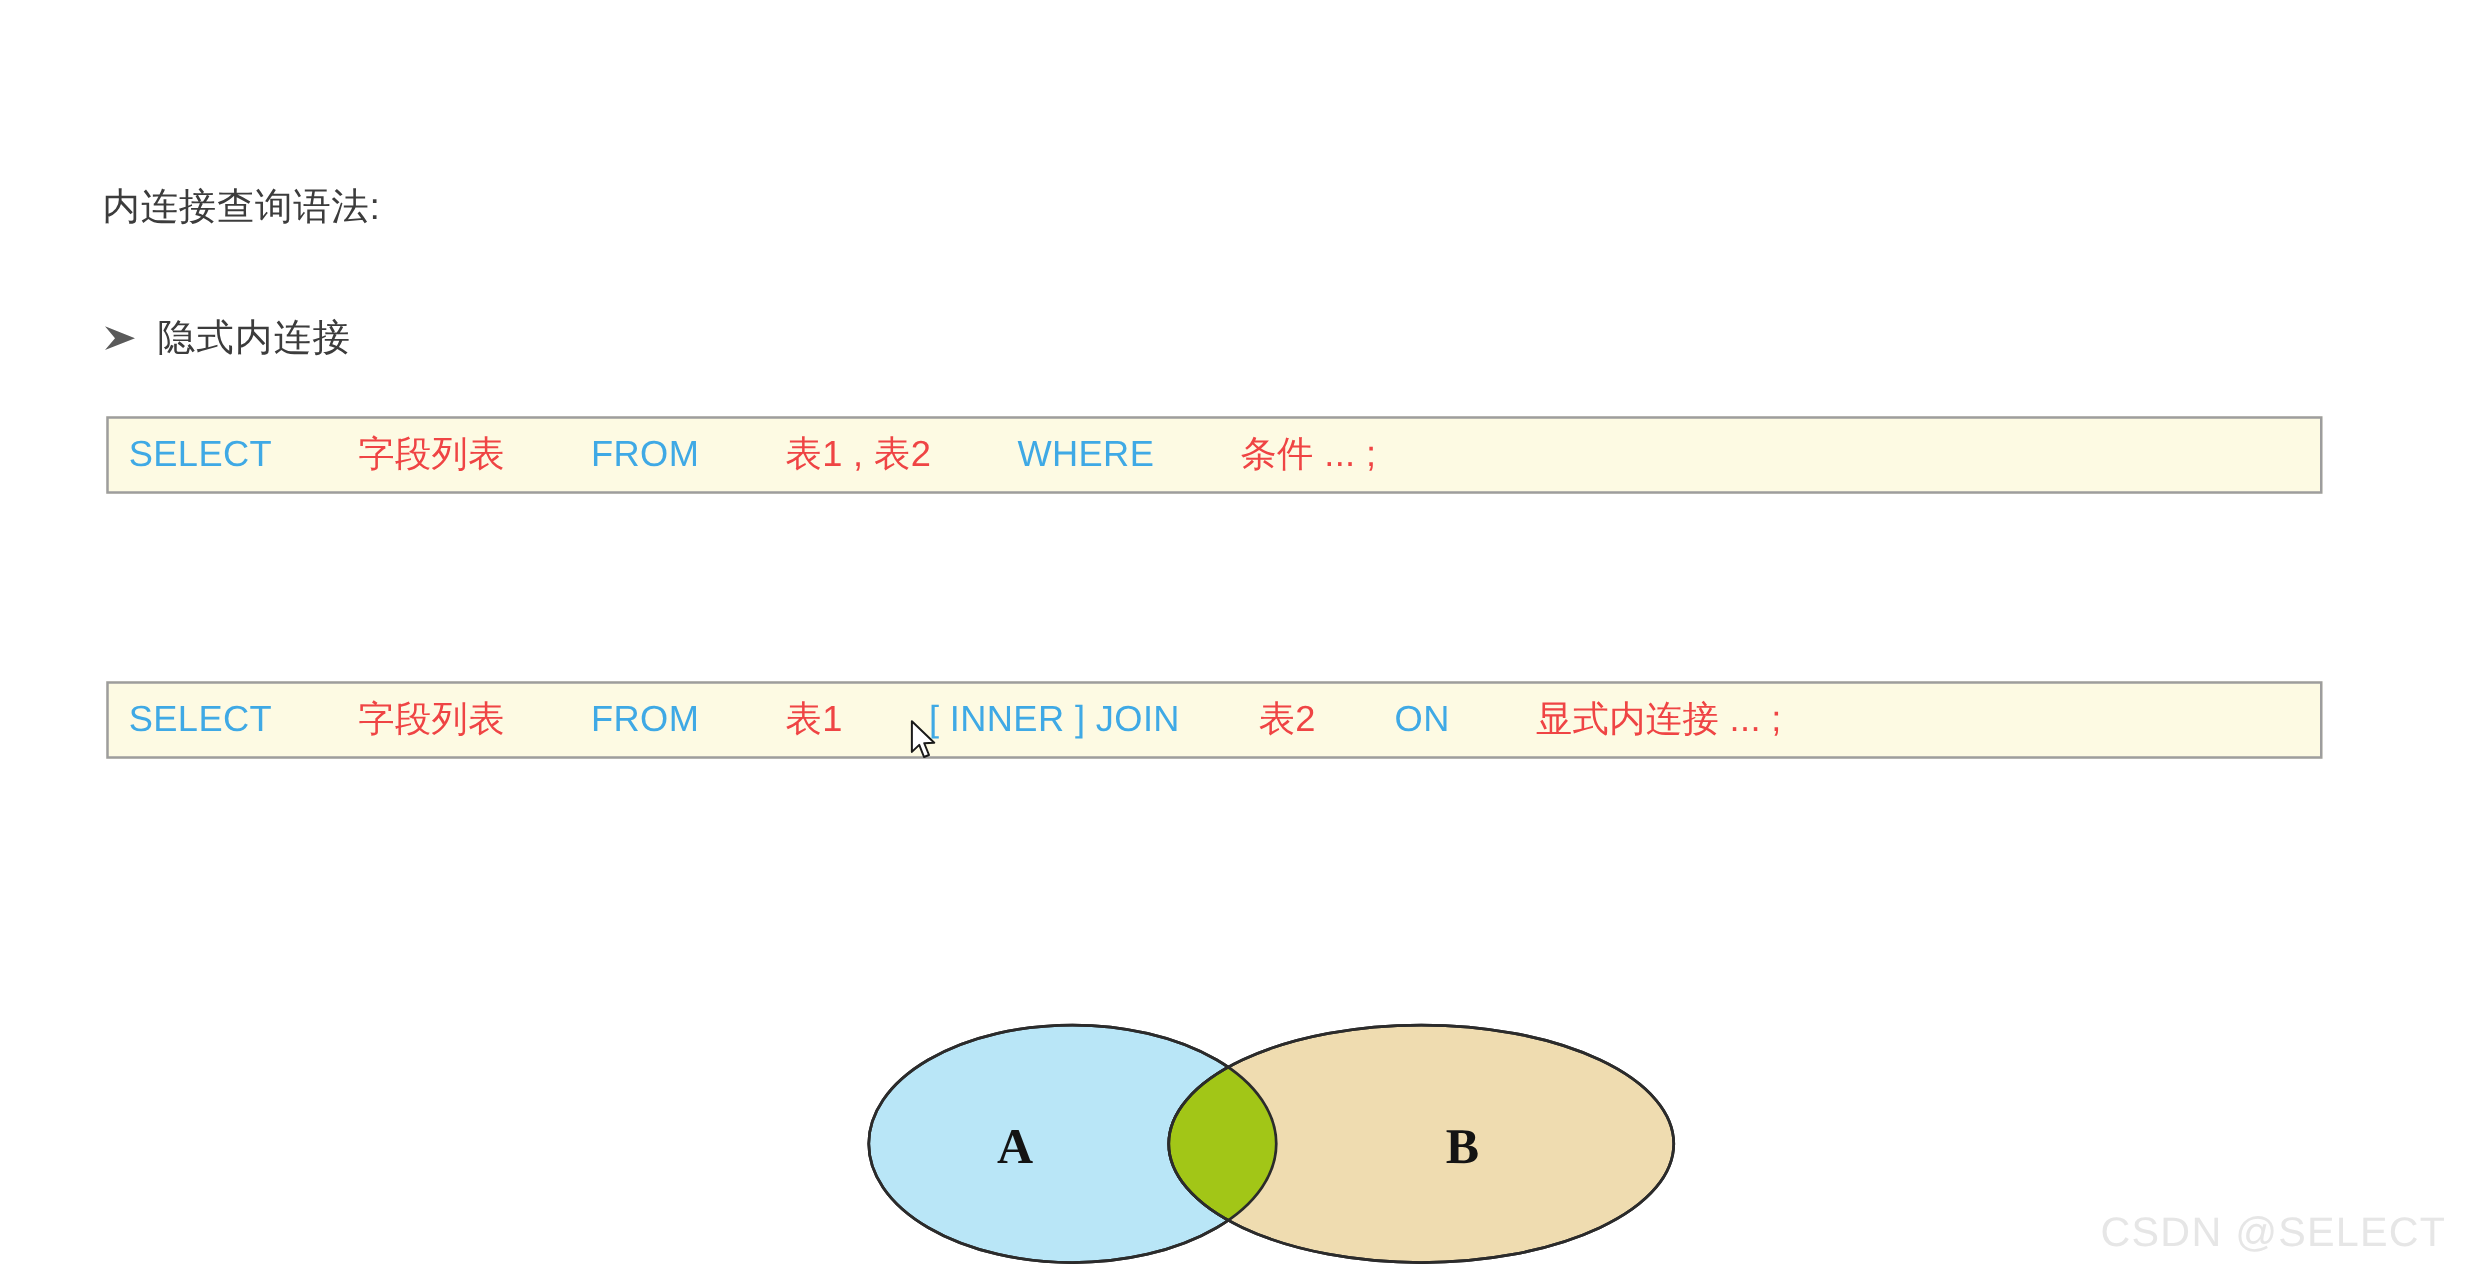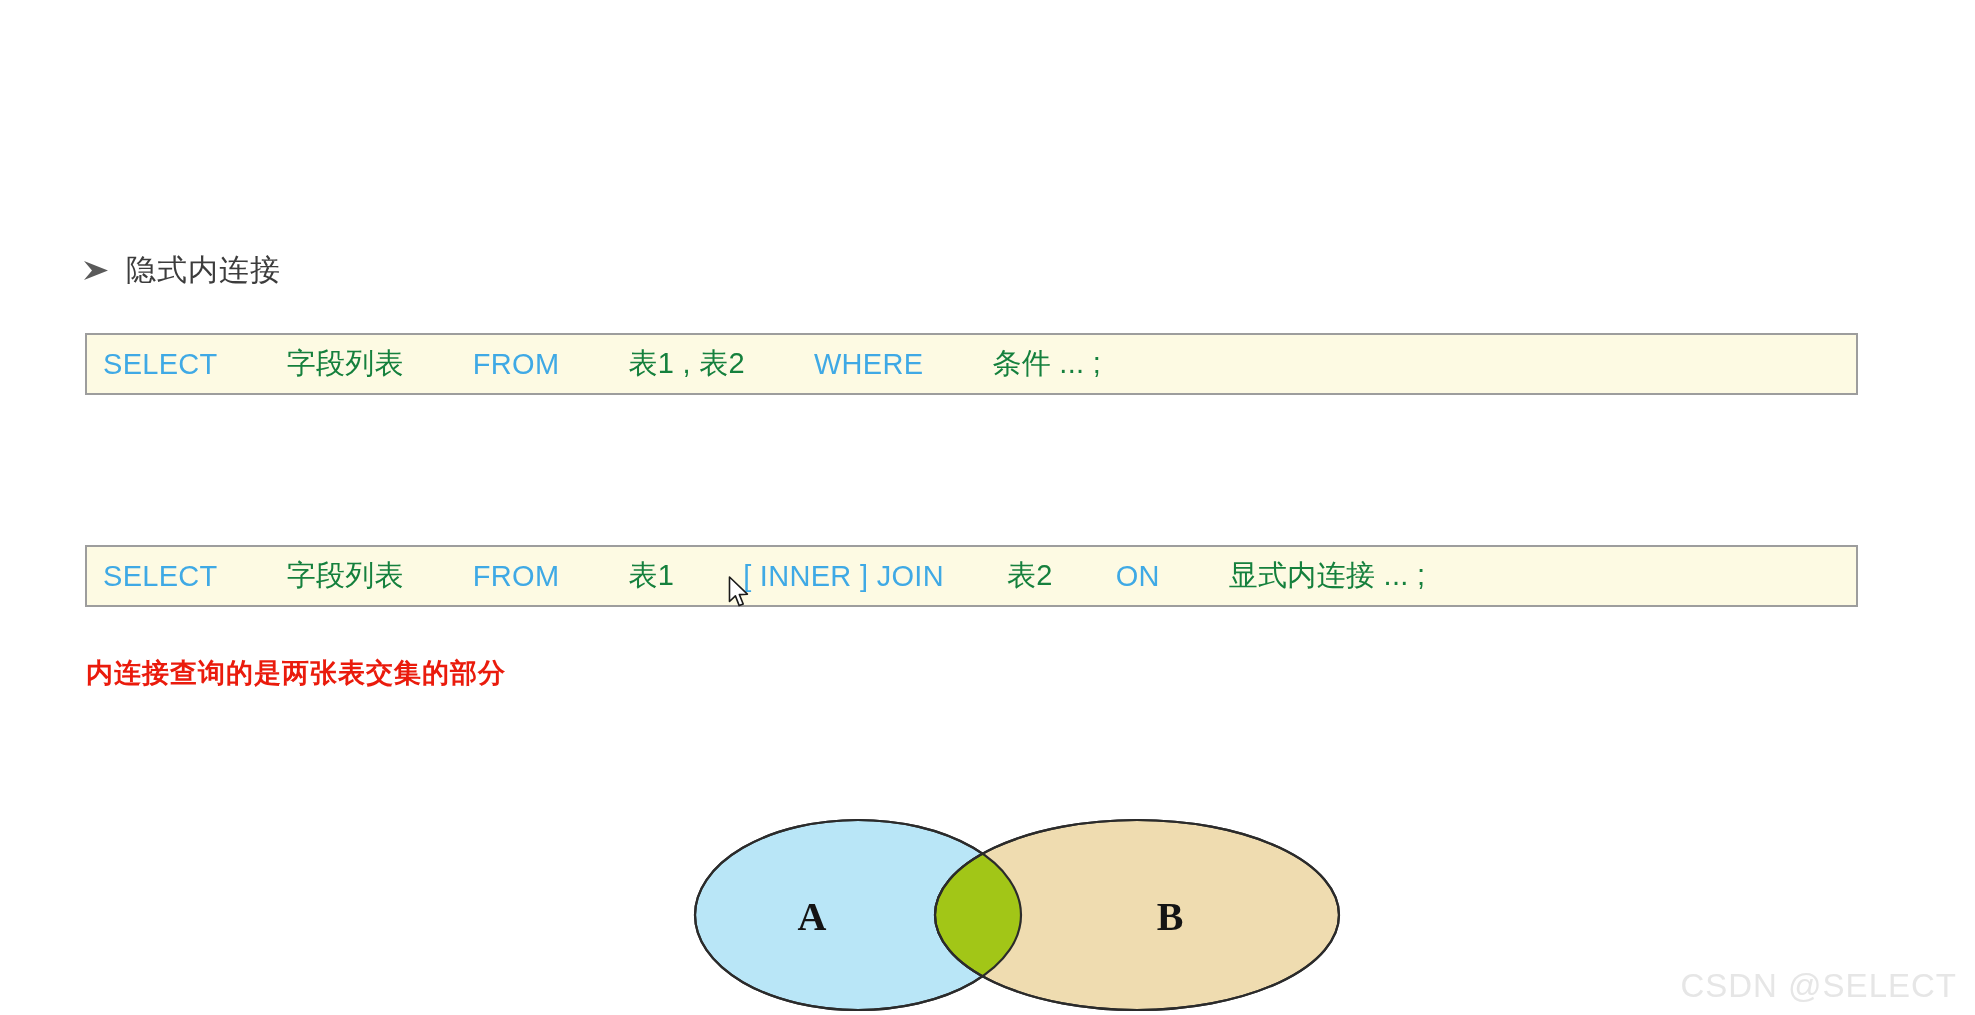--- a/index.html
+++ b/index.html
@@ -88,21 +88,21 @@
     align-items: center;
     padding-left: 16px;
     white-space: nowrap;
     gap: 28px;
   }
   .code-block.cb1 { top: 333px; }
   .code-block.cb2 { top: 545px; }
 
   .tok {
     font-size: 29px;
-    color: #15803d;
+    color: #ef4444;
     letter-spacing: 0.3px;
   }
   .tok.kw { color: #3fa9e5; }
   .tok.sp { display: inline-block; width: 13px; }
   .tok.sp-sm { display: inline-block; width: 7px; }
 
   
   .red-note {
     position: absolute;
     left: 86px;
@@ -151,20 +151,21 @@
     letter-spacing: 1px;
     white-space: nowrap;
   }
 </style>
 </head>
 <body>
 
 <div class="slide">
 
 
+  <div class="intro-line">内连接查询语法:</div>
 
   <div class="bullet-row b1">
     <span class="bullet-marker">
       <svg width="30" height="26" viewBox="0 0 30 26" aria-hidden="true">
         <path d="M2 3 L26 12.5 L2 22 L10 12.5 Z" fill="#5a5a5a"></path>
       </svg>
     </span>
     <span class="bullet-label">隐式内连接</span>
   </div>
 
@@ -194,21 +195,20 @@
     <span class="tok sp"></span>
     <span class="tok kw">[ INNER ] JOIN</span>
     <span class="tok sp-sm"></span>
     <span class="tok">表2</span>
     <span class="tok sp-sm"></span>
     <span class="tok kw">ON</span>
     <span class="tok sp"></span>
     <span class="tok">显式内连接 ... ;</span>
   </div>
 
-  <div class="red-note">内连接查询的是两张表交集的部分</div>
 
   <div class="venn-wrap">
     <svg width="660" height="210" viewBox="0 0 660 210" aria-hidden="true">
       <defs>
         <clipPath id="clipA">
           <ellipse cx="168" cy="103" rx="163" ry="95"></ellipse>
         </clipPath>
       </defs>
 
       <ellipse cx="168" cy="103" rx="163" ry="95" fill="#b9e6f7" stroke="#2b2b2b" stroke-width="2.2"></ellipse>

